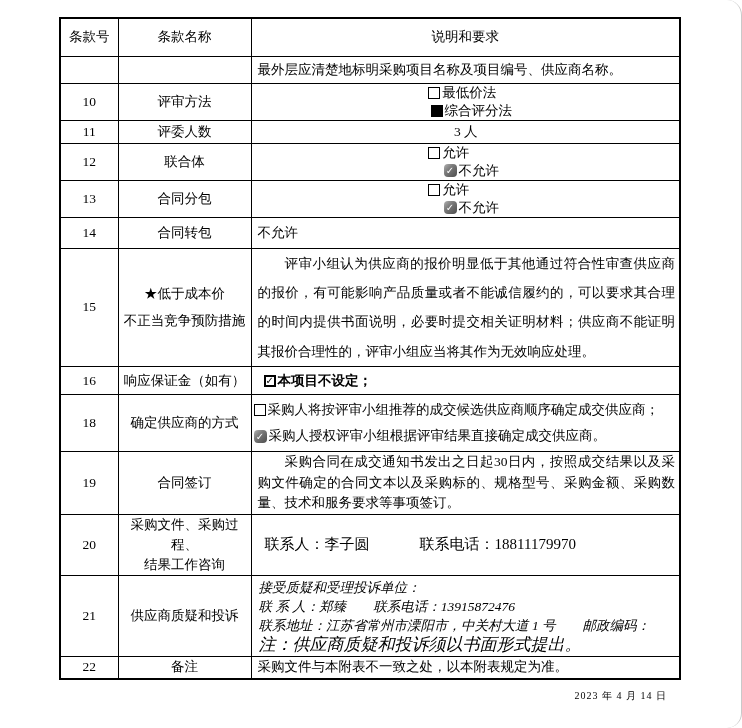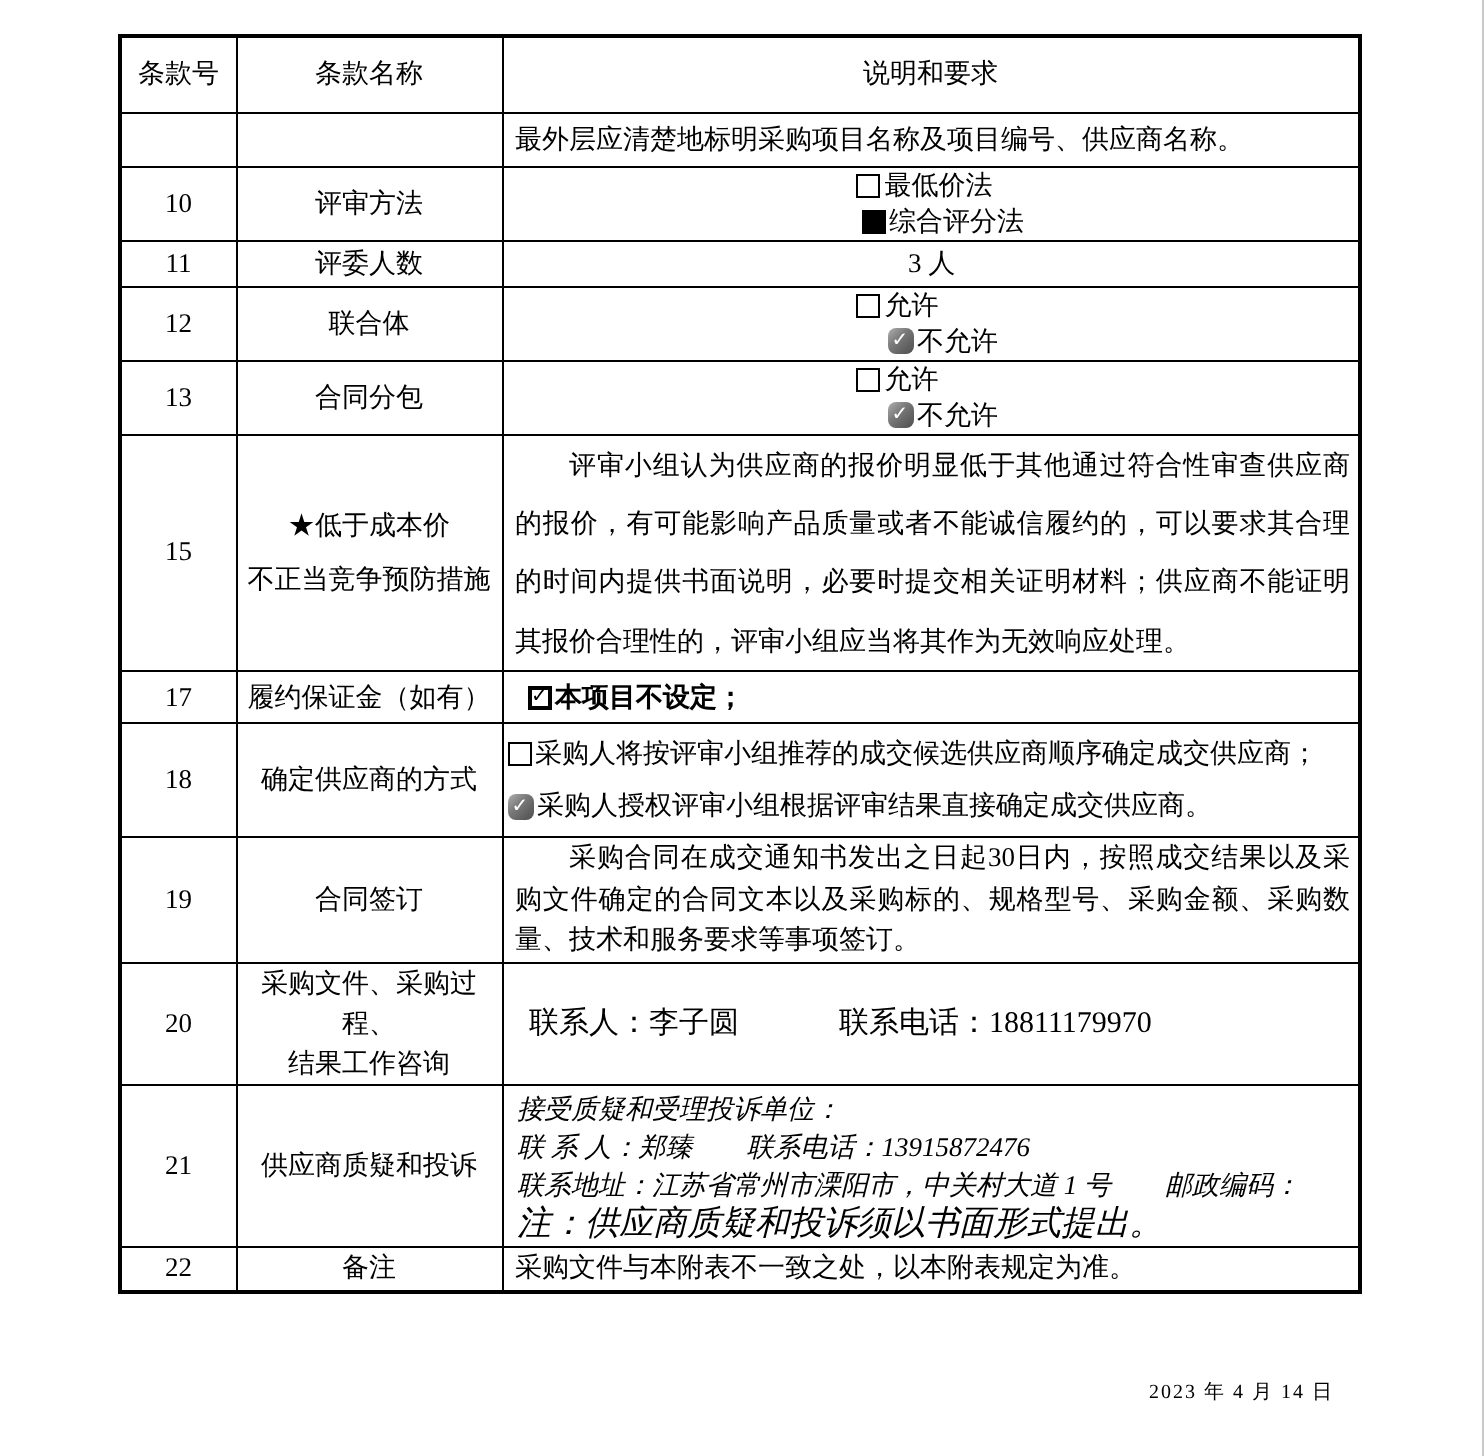--- a/index.html
+++ b/index.html
@@ -6,20 +6,21 @@
   html, body { background: #ffffff; }
   body { font-family: "Liberation Serif", "DejaVu Serif", serif; color: #000; }
 
   .page {
     position: relative;
     width: 742px;
     height: 728px;
     background: #fff;
     border-right: 1px solid #c9c9c9;
     overflow: hidden;
+    border-radius: 15px;
   }
 
   table.terms {
     position: absolute;
     left: 59px;
     top: 17px;
     width: 620px;
     border-collapse: collapse;
     table-layout: fixed;
     border: 2px solid #000;
@@ -155,41 +156,46 @@
                 <span>允许</span>
               </span>
           <span class="opt">
                 <span class="cb cb-gray">✓</span>
                 <span>不允许</span>
               </span>
         </div>
       </td>
     </tr>
 
+    <tr class="h31">
+      <td class="center">14</td>
+      <td class="center">合同转包</td>
+      <td class="desc">不允许</td>
+    </tr>
 
     <tr class="h118">
       <td class="center">15</td>
       <td class="name-pre">★低于成本价
 不正当竞争预防措施</td>
       <td>
         <div class="para lh29">评审小组认为供应商的报价明显低于其他通过符合性审查供应商的报价，有可能影响产品质量或者不能诚信履约的，可以要求其合理的时间内提供书面说明，必要时提交相关证明材料；供应商不能证明其报价合理性的，评审小组应当将其作为无效响应处理。</div>
       </td>
     </tr>
 
-
-    <tr class="h26">
-      <td class="center">17</td>
-      <td class="center">履约保证金（如有）</td>
+    <tr class="h28">
+      <td class="center">16</td>
+      <td class="center">响应保证金（如有）</td>
       <td>
         <div class="boldline">
               <span class="cb cb-boldcheck">✓</span>
               <span>本项目不设定；</span>
             </div>
       </td>
     </tr>
+
 
     <tr class="h57">
       <td class="center">18</td>
       <td class="center">确定供应商的方式</td>
       <td>
         <div class="optline">
               <span class="cb cb-empty"></span>
               <span>采购人将按评审小组推荐的成交候选供应商顺序确定成交供应商；</span>
             </div>
         <div class="optline">

